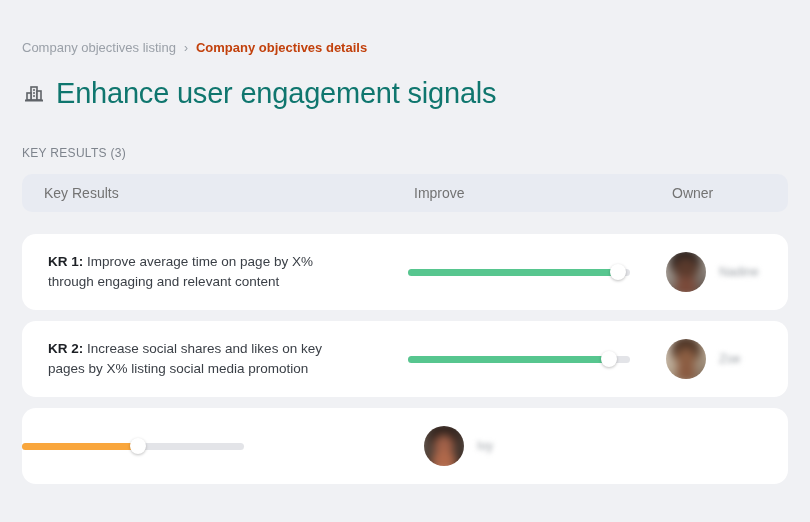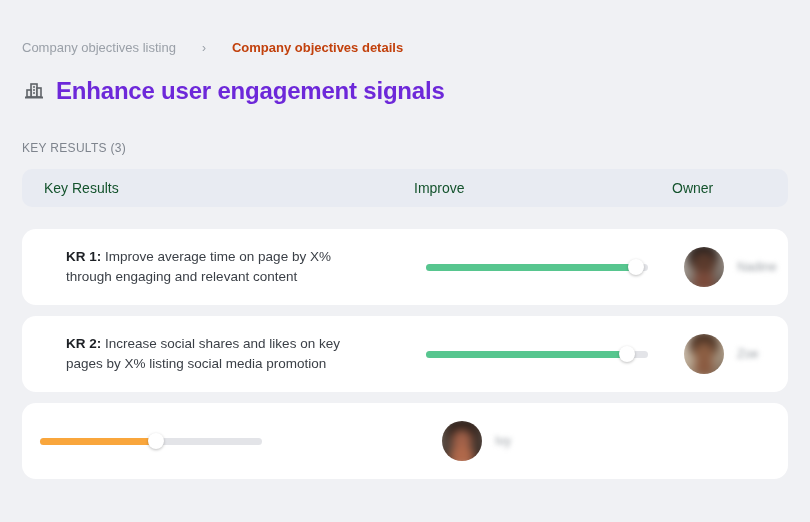--- a/index.html
+++ b/index.html
@@ -6,30 +6,30 @@
   html, body { width: 810px; height: 522px; }
   body {
     background: #f0f1f4;
     font-family: "Liberation Sans", "DejaVu Sans", sans-serif;
     color: #33383f;
     overflow: hidden;
   }
   .page { padding: 40px 22px 0 22px; }
 
   
-  .breadcrumb { display: flex; align-items: center; gap: 26px; font-size: 13px; }
+  .breadcrumb { display: flex; align-items: center; gap: 8px; font-size: 13px; }
   .crumb-link { color: #9aa0a8; cursor: pointer; }
   .crumb-sep { color: #9aa0a8; font-size: 12px; }
   .crumb-current { color: #c2410c; font-weight: bold; }
 
   
   .title-row { display: flex; align-items: center; gap: 10px; margin-top: 22px; }
   .title-icon { width: 24px; height: 24px; display: inline-flex; align-items: flex-end; }
   h1.page-title {
-    font-size: 24px; font-weight: bold; color: #6d28d9; letter-spacing: -0.2px;
+    font-size: 29px; font-weight: normal; color: #0f766e; letter-spacing: -0.2px;
   }
 
   
   .section-label {
     margin-top: 36px; font-size: 12px; color: #7e848d; letter-spacing: 0.3px;
   }
 
   
   .grid {
     display: grid;
@@ -37,34 +37,34 @@
     align-items: center;
   }
 
   
   .table-header {
     margin-top: 14px;
     height: 38px;
     background: #e8ebf2;
     border-radius: 10px;
     font-size: 14px;
-    color: #14532d;
+    color: #737373;
     margin-bottom: 22px;
   }
   .th-key { padding-left: 22px; }
   .th-status { padding-left: 6px; }
   .th-owner { padding-left: 22px; }
 
   
   .kr-row {
     background: #ffffff;
     border-radius: 14px;
     min-height: 76px;
     margin-bottom: 11px;
-    padding: 14px 18px;
+    padding: 14px 0;
   }
   .kr-text {
     padding-left: 26px; padding-right: 56px;
     font-size: 13.5px; line-height: 20px; color: #3a3f46;
   }
   .kr-label { font-weight: bold; color: #1d2025; }
 
   
   .progress-cell { padding-right: 20px; }
   .progress-track {

